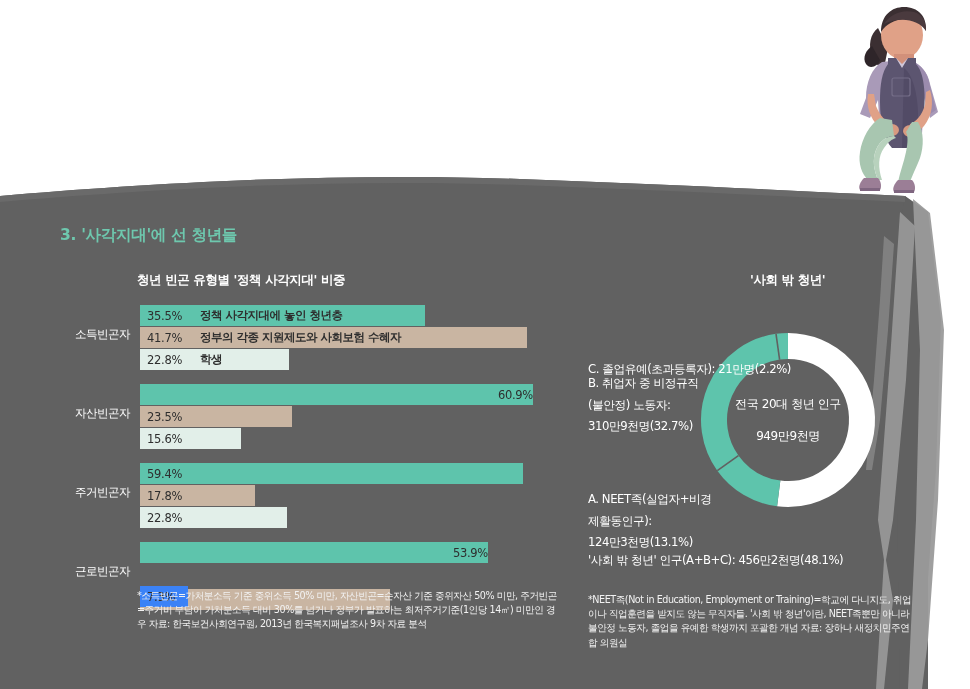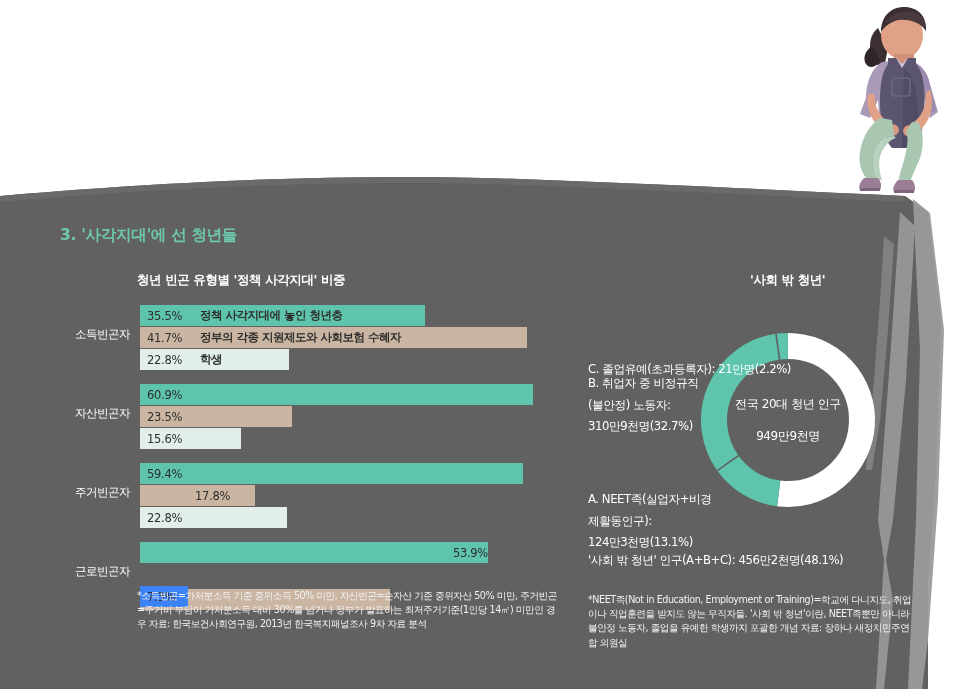--- a/index.html
+++ b/index.html
@@ -236,21 +236,21 @@
           <div class="bar-row">
             <div class="bar" style="width: 149px; background: rgb(226, 239, 233);">
               <span class="bar-value">22.8%</span>
               <span class="bar-legend">학생</span>
             </div>
           </div>
         </div>
         <div class="bar-group">
           <div class="group-label" style="top: 22px;">자산빈곤자</div>
           <div class="bar-row">
-            <div class="bar" style="width: 393px; background: rgb(94, 196, 172);">
+            <div class="bar" style="width: 393px; background: rgb(94, 196, 172); justify-content: flex-end;">
               <span class="bar-value">60.9%</span>
             </div>
           </div>
           <div class="bar-row">
             <div class="bar" style="width: 152px; background: rgb(201, 181, 162);">
               <span class="bar-value">23.5%</span>
             </div>
           </div>
           <div class="bar-row">
             <div class="bar" style="width: 101px; background: rgb(226, 239, 233);">
@@ -259,21 +259,21 @@
           </div>
         </div>
         <div class="bar-group">
           <div class="group-label" style="top: 22px;">주거빈곤자</div>
           <div class="bar-row">
             <div class="bar" style="width: 383px; background: rgb(94, 196, 172);">
               <span class="bar-value">59.4%</span>
             </div>
           </div>
           <div class="bar-row">
-            <div class="bar" style="width: 115px; background: rgb(201, 181, 162); padding-left: 48px;">
+            <div class="bar" style="width: 115px; background: rgb(201, 181, 162);">
               <span class="bar-value">17.8%</span>
             </div>
           </div>
           <div class="bar-row">
             <div class="bar" style="width: 147px; background: rgb(226, 239, 233);">
               <span class="bar-value">22.8%</span>
             </div>
           </div>
         </div>
         <div class="bar-group">

